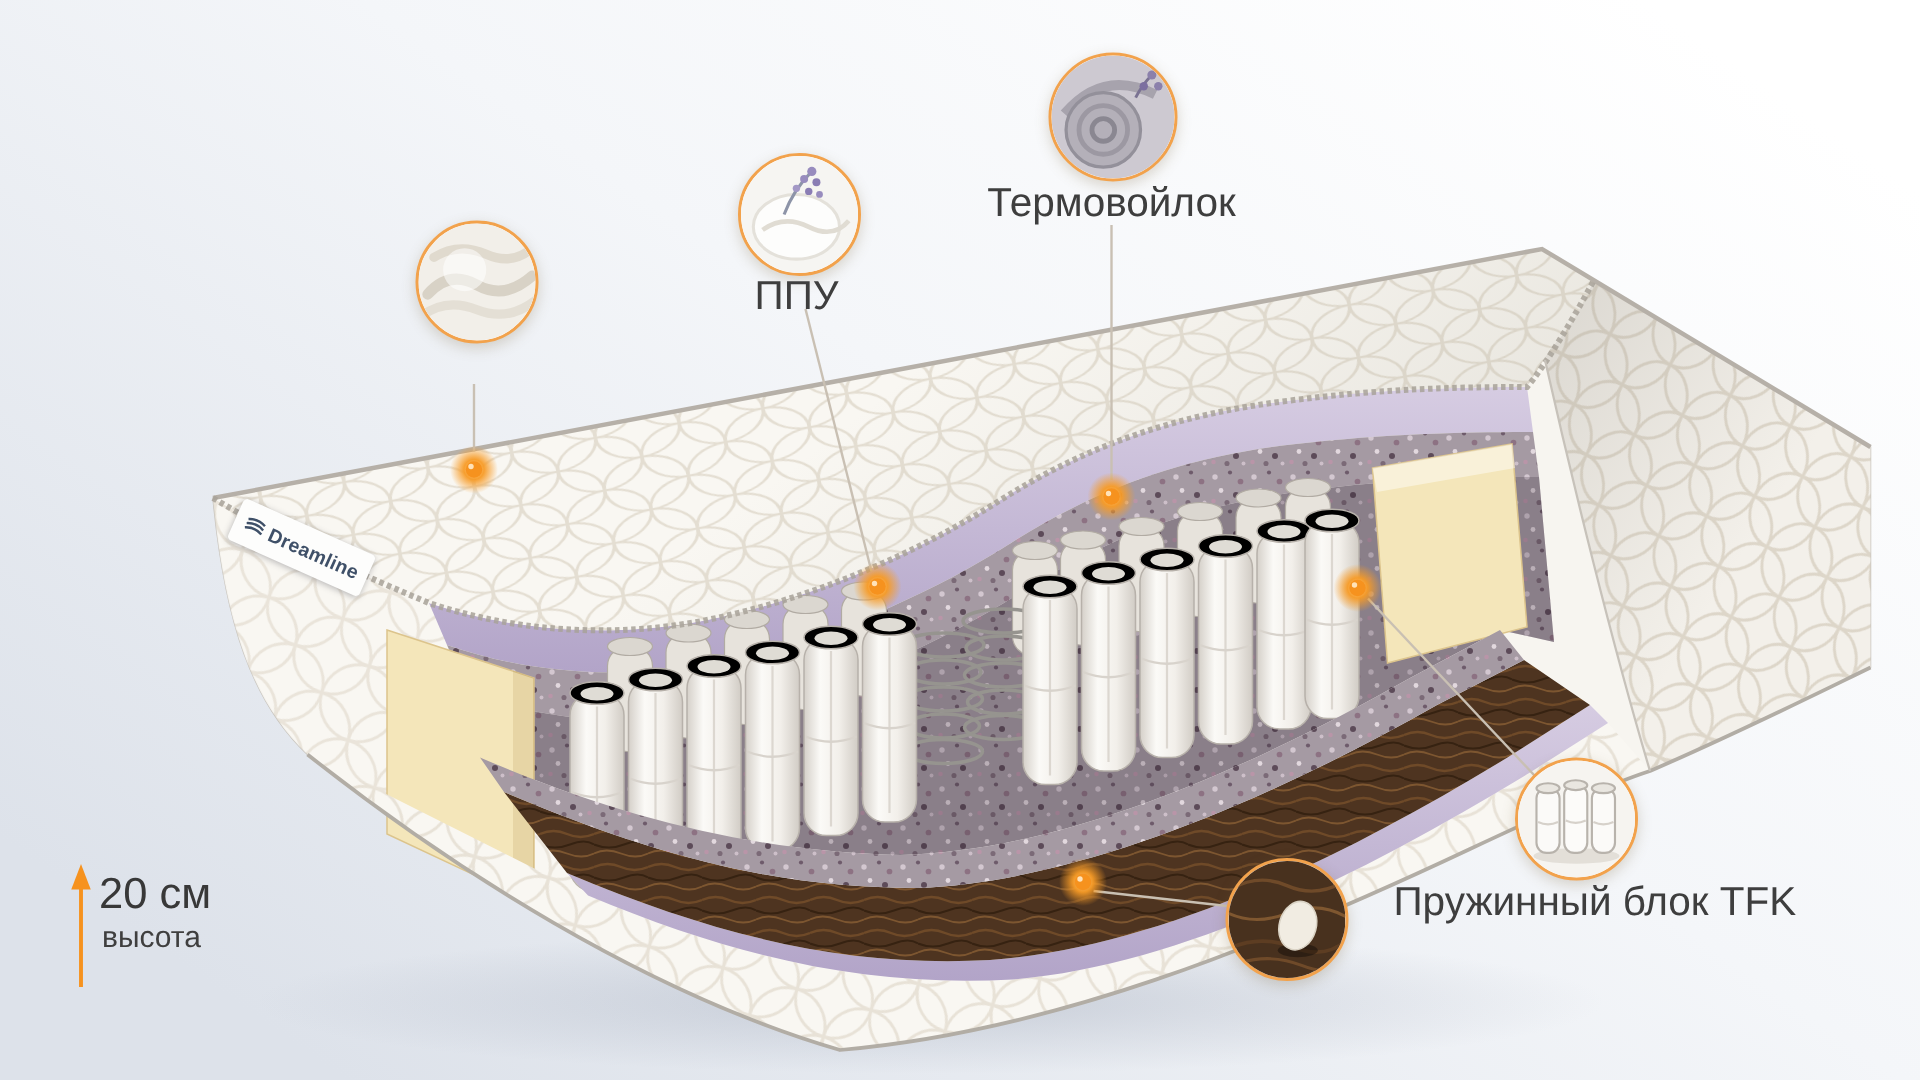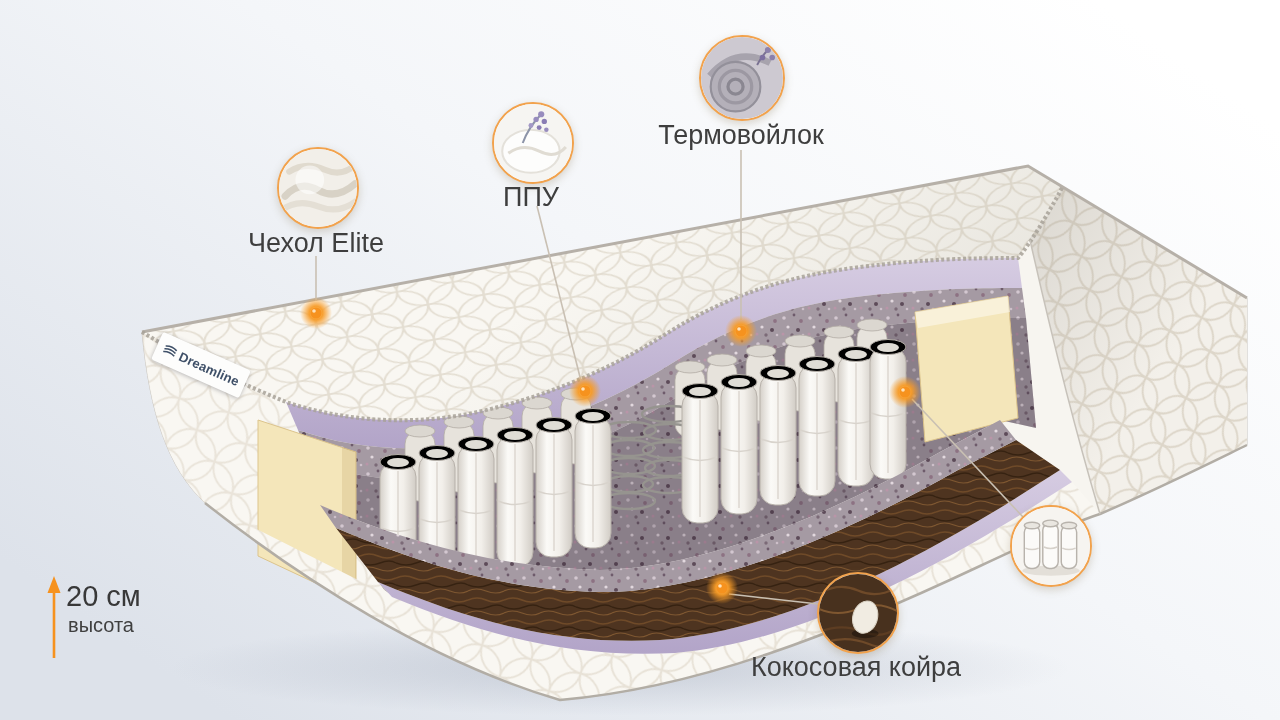--- a/index.html
+++ b/index.html
@@ -305,24 +305,23 @@
     <rect width="76" height="76" fill="#48311e"></rect>
     <path d="M2,18 Q20,8 38,16 T74,14" stroke="#6f4a29" stroke-width="2.2" fill="none"></path>
     <path d="M0,34 Q18,42 38,34 T76,36" stroke="#7f5730" stroke-width="2" fill="none"></path>
     <path d="M2,56 Q22,48 42,56 T76,52" stroke="#5d3d22" stroke-width="2.4" fill="none"></path>
     <path d="M8,66 Q28,60 48,68 T76,64" stroke="#6f4a29" stroke-width="2" fill="none"></path>
     <ellipse cx="45" cy="58" rx="13" ry="4.5" fill="rgba(0,0,0,0.35)"></ellipse>
     <ellipse cx="45" cy="42" rx="12" ry="16" fill="#f1ece2" stroke="#d9d2c4" stroke-width="1" transform="rotate(16 45 42)"></ellipse>
   </svg>
 </div>
 
-<div class="clabel" style="left:216px;top:228px;width:200px;">Чехол Elite</div>
 <div class="clabel" style="left:456px;top:182px;width:150px;">ППУ</div>
 <div class="clabel" style="left:641px;top:120px;width:200px;">Термовойлок</div>
-<div class="clabel" style="left:746px;top:652px;width:220px;">Кокосовая койра</div>
+<div class="clabel" style="left:929px;top:586px;width:240px;">Пружинный блок TFK</div>
 
 <div id="brand-tag">
   <svg width="14" height="14" viewBox="0 0 14 14">
     <path d="M1,4 Q7,1 13,4" stroke="#3f5068" stroke-width="1.6" fill="none"></path>
     <path d="M1,7 Q7,4 13,7" stroke="#3f5068" stroke-width="1.6" fill="none"></path>
     <path d="M1,10 Q7,7 13,10" stroke="#3f5068" stroke-width="1.6" fill="none"></path>
   </svg>
   <span>Dreamline</span>
 </div>
 

